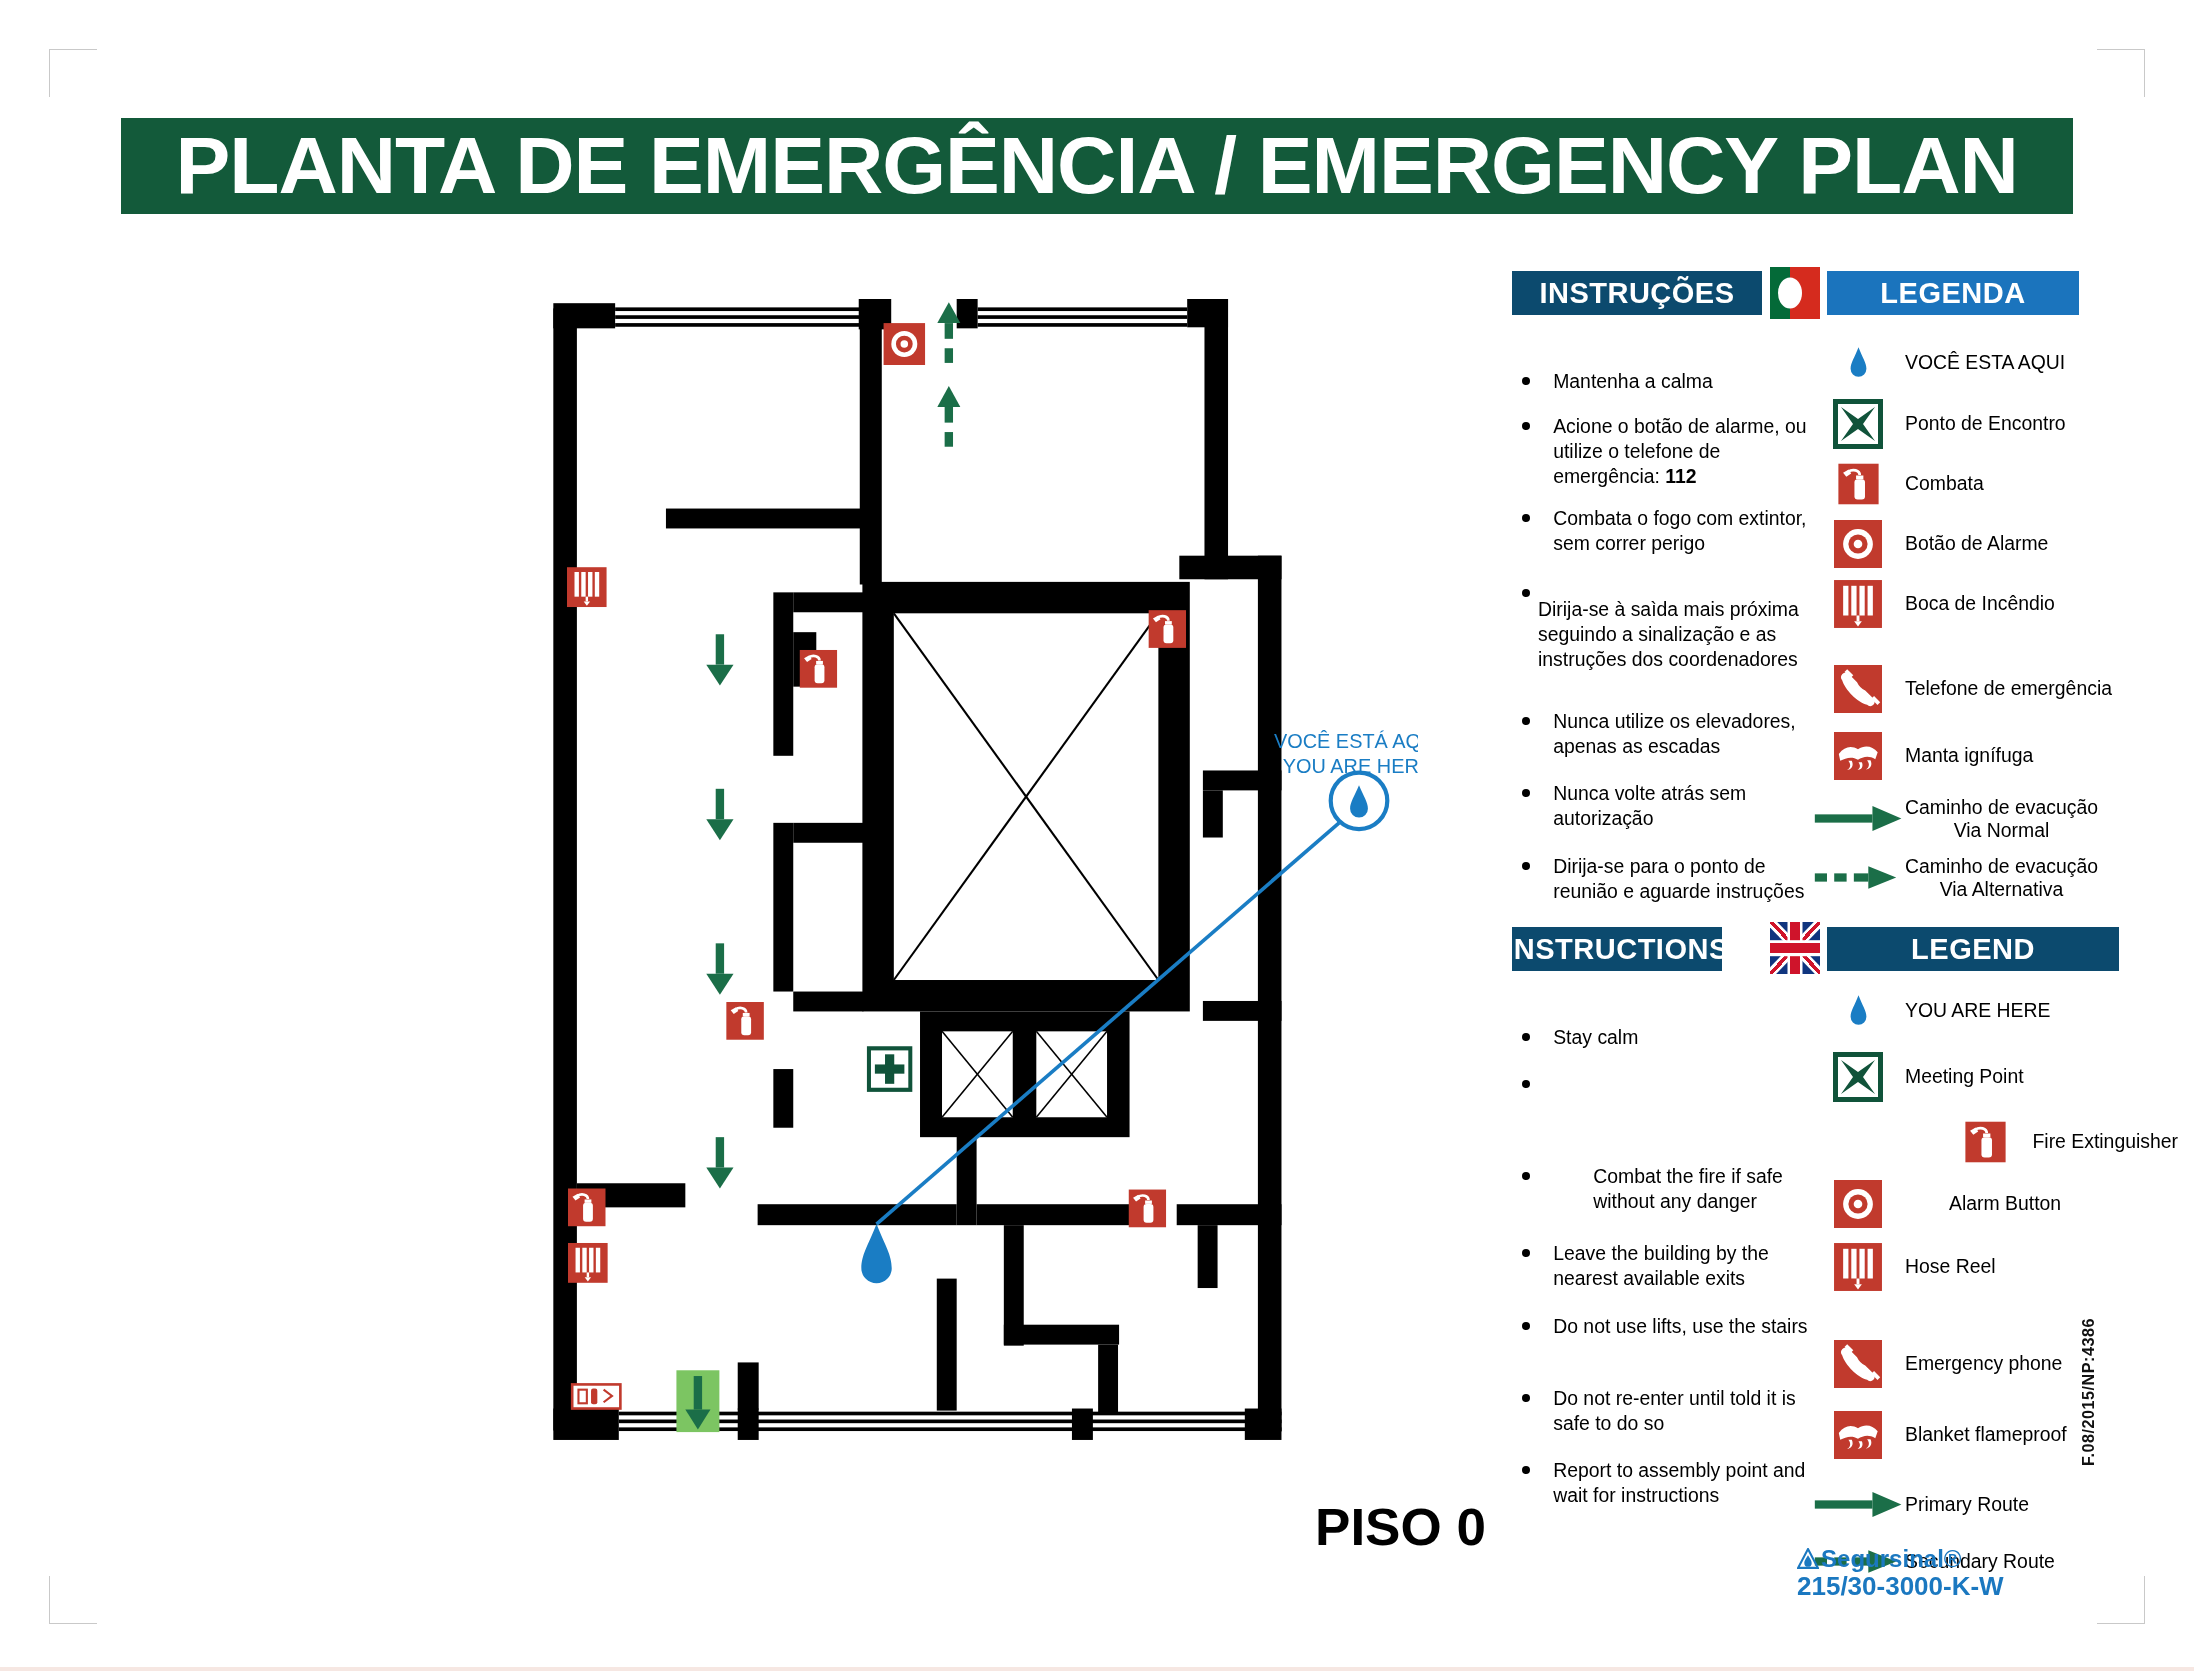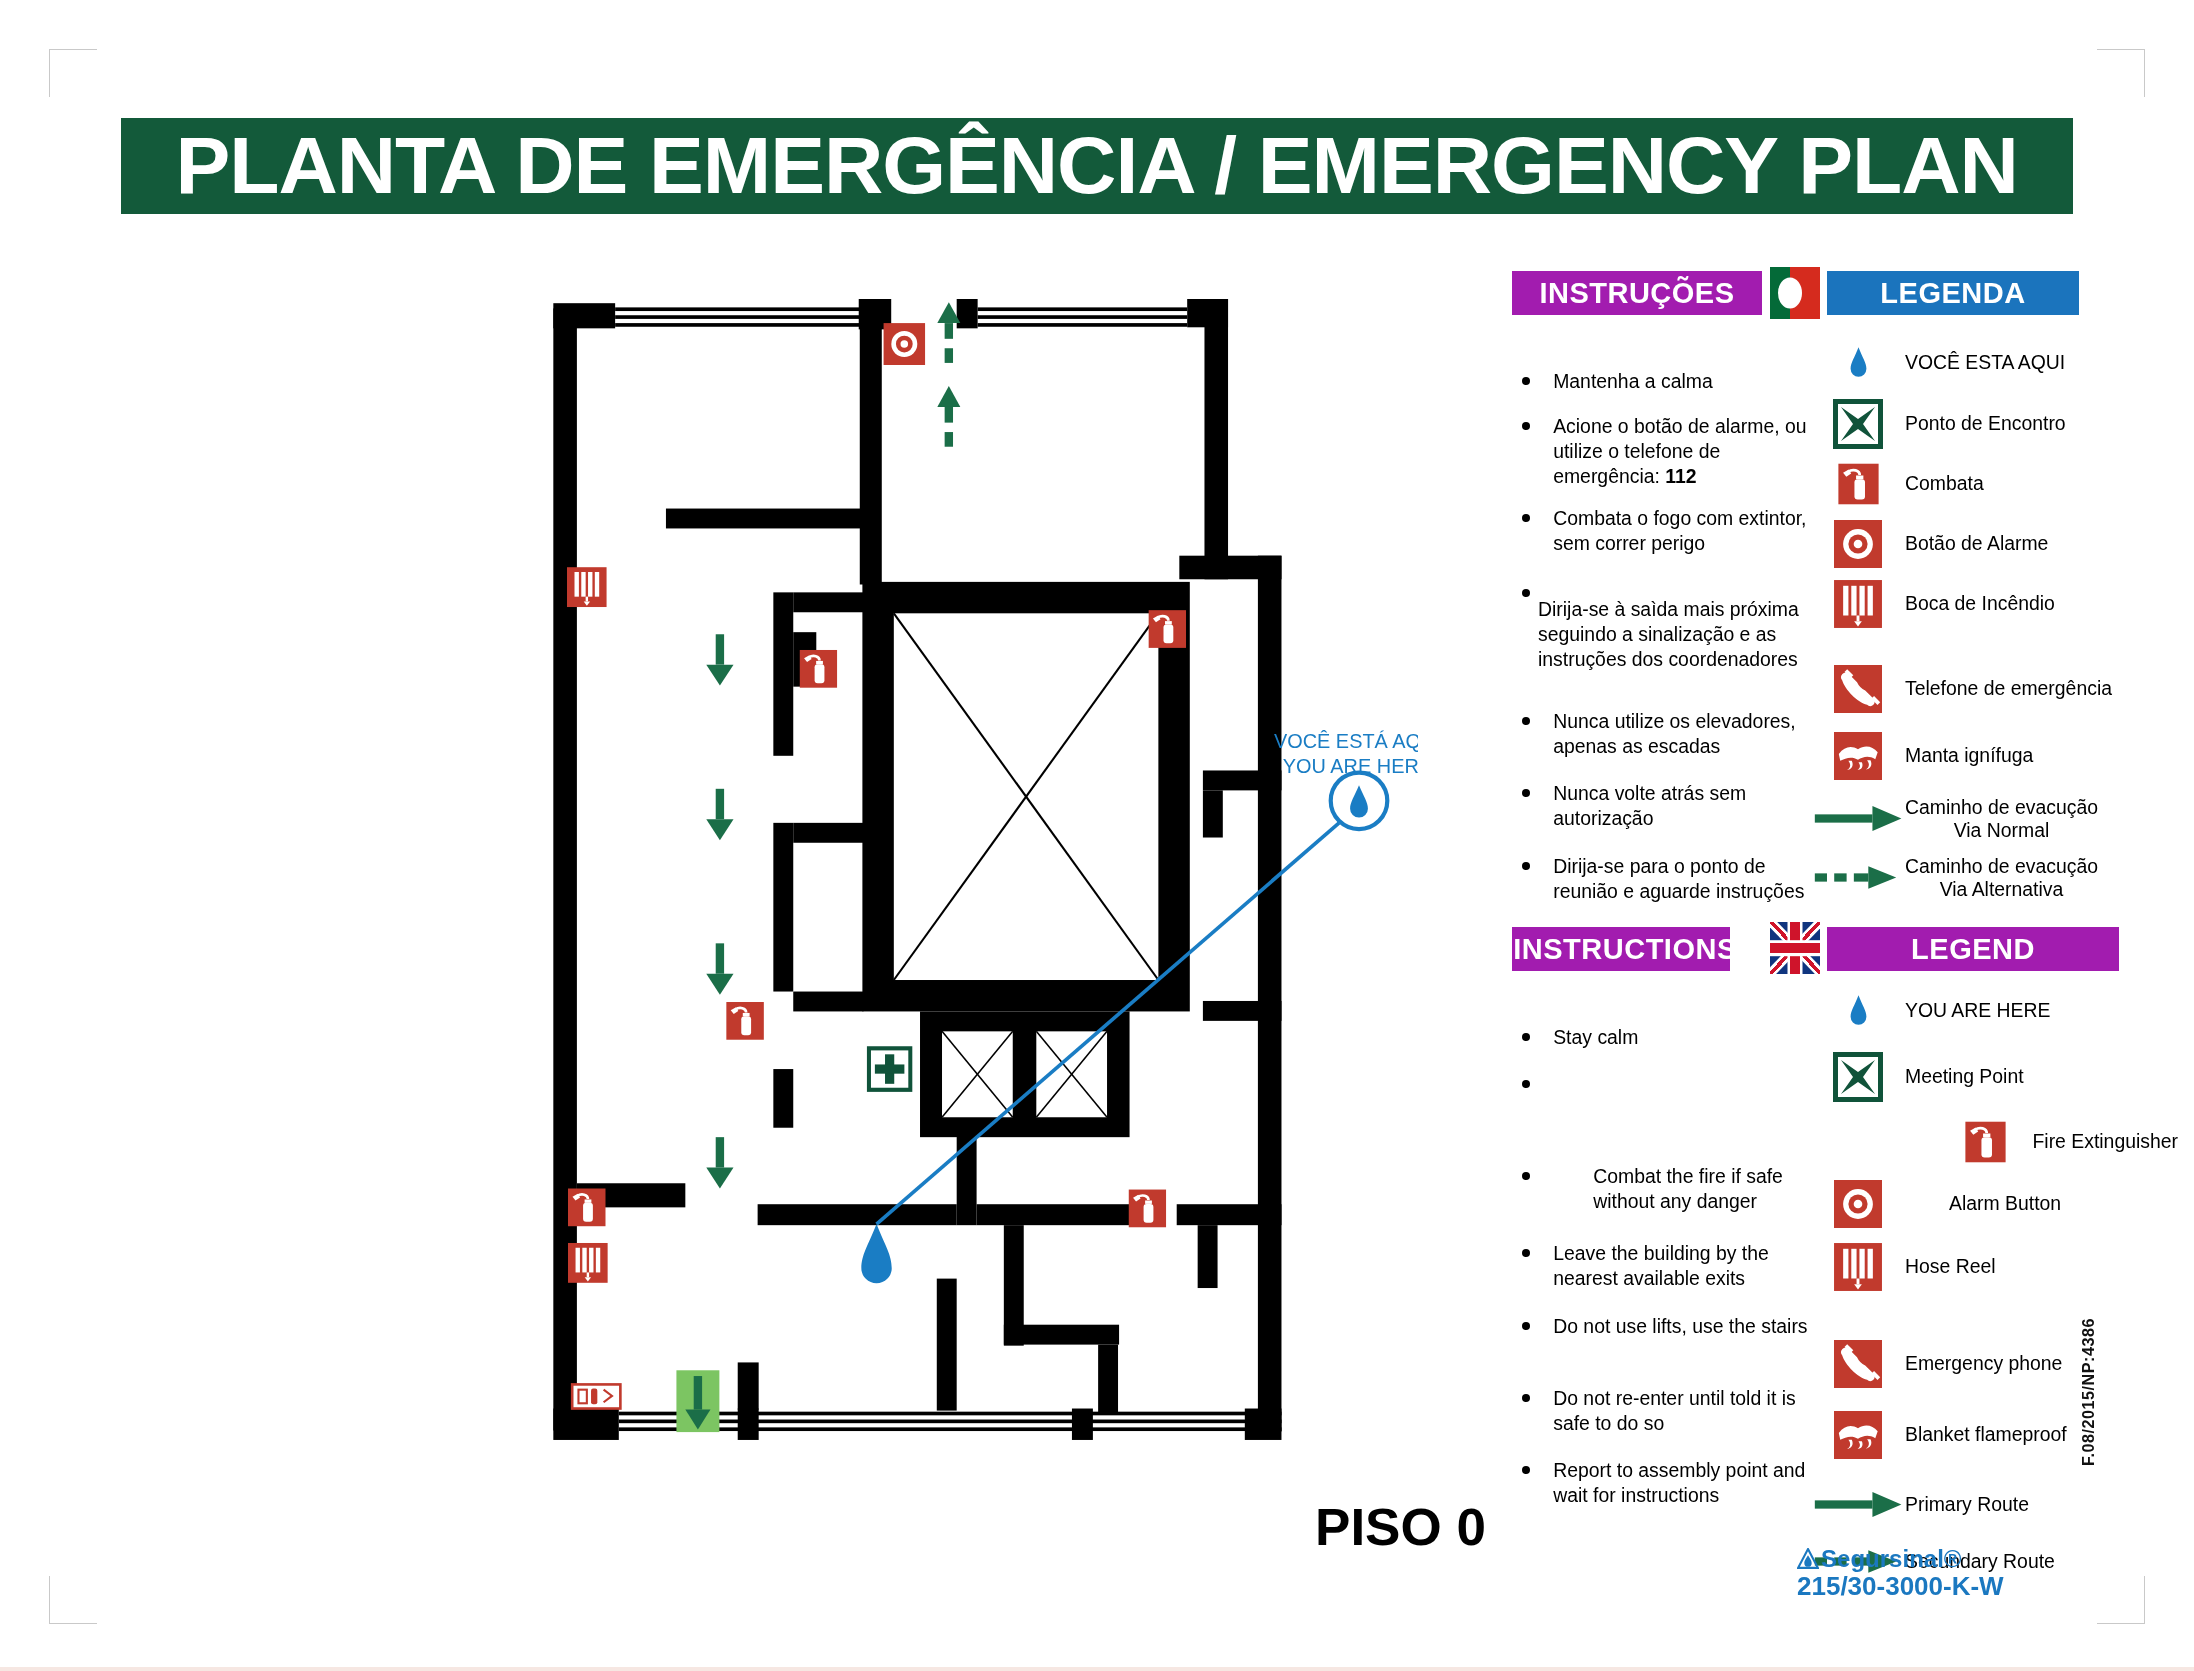--- a/index.html
+++ b/index.html
@@ -16,21 +16,21 @@
   .bstrip{position:absolute;left:0;bottom:0;width:100%;height:5.2px;background:#f6e7e2;}
 
   
   .titlebar{position:absolute;left:121px;top:118px;width:1952px;height:96px;background:#135a3a;
     display:flex;align-items:center;justify-content:center;}
   .titlebar span{color:#fff;font-weight:bold;font-size:79px;letter-spacing:-1px;transform:scaleX(1.04);white-space:nowrap;}
 
   
   .bar{position:absolute;height:44px;display:flex;align-items:center;justify-content:center;
     color:#fff;font-weight:bold;font-size:29px;letter-spacing:0.5px;}
-  .bar-red{background:#a21caf;}
+  .bar-red{background:#0c4a6e;}
   .bar-blue{background:#1b74bd;}
 
   
   .flag{position:absolute;width:50px;height:52px;overflow:hidden;}
   .flag-pt{background:linear-gradient(90deg,#046a38 0 40%,#d52b1e 40%);}
   .flag-pt::after{content:"";position:absolute;left:40%;top:50%;width:24px;height:31px;background:#fff;border-radius:50%;transform:translate(-50%,-50%);}
   .flag-uk{background:#10357f;position:absolute;}
   .flag-uk i{position:absolute;display:block;}
   .uk-d{left:-25%;top:41%;width:150%;height:18%;background:linear-gradient(#fff 0 30%,#cf142b 30% 70%,#fff 70%);}
   .uk-d1{transform:rotate(46deg);}
@@ -362,21 +362,21 @@
   </div>
 <div class="leg" style="top:850px;">
     <span class="licn">
       <svg width="89" height="31" viewBox="0 0 170 60">
         <use href="#s-arrd" width="170" height="60"></use>
       </svg>
     </span>
     <span class="llab"><span>Caminho de evacução</span><span class="l2">Via Alternativa</span></span>
   </div>
 
-<div class="bar bar-red" style="left:1512px;top:927px;width:210px;padding-left:8px;">
+<div class="bar bar-red" style="left:1512px;top:927px;width:210px;">
   <span>INSTRUCTIONS</span>
 </div>
 <div class="flag flag-uk" style="left:1770px;top:922px;">
   <i class="uk-d uk-d1"></i>
     <i class="uk-d uk-d2"></i>
     <i class="uk-cv"></i>
     <i class="uk-ch"></i>
 </div>
 <div class="bar bar-red" style="left:1827px;top:927px;width:292px;">
   <span>LEGEND</span>

